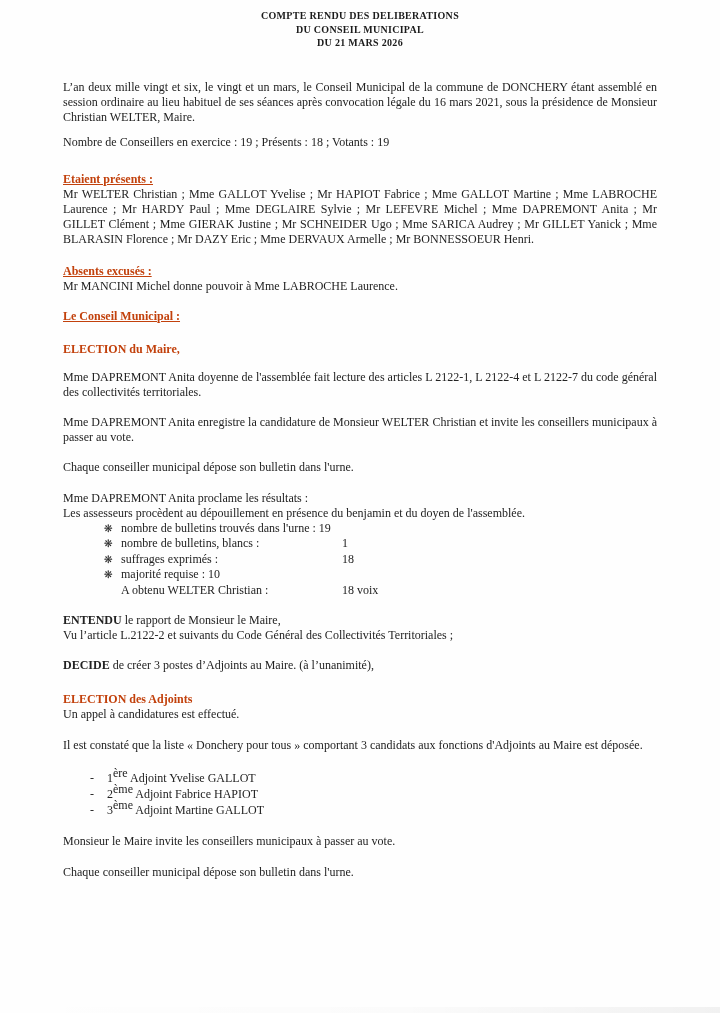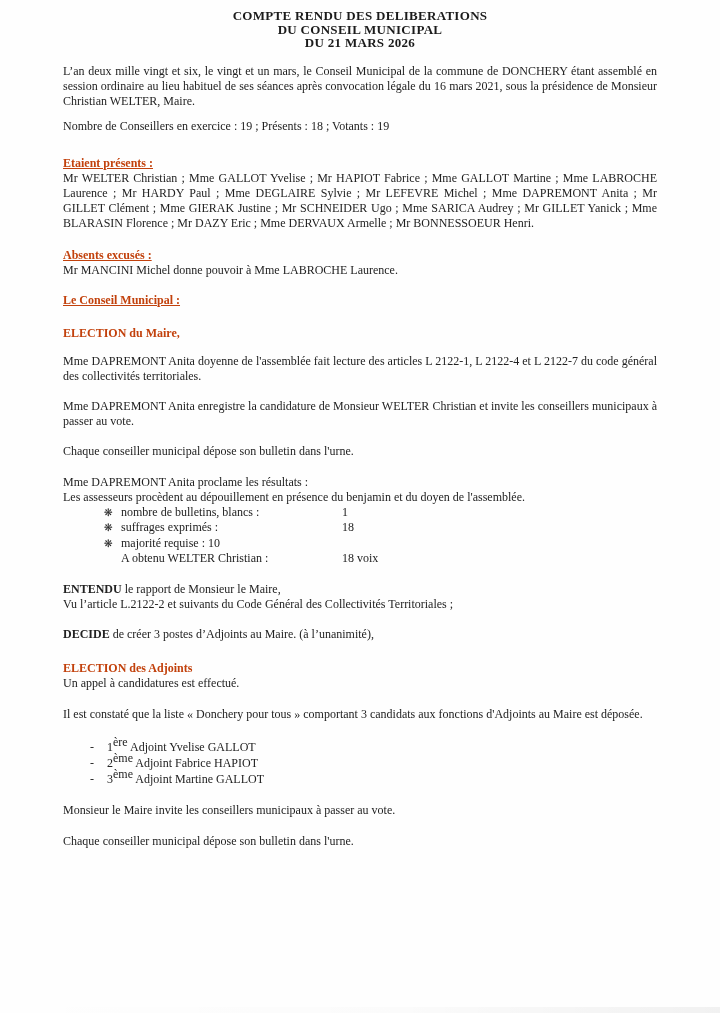--- a/index.html
+++ b/index.html
@@ -17,25 +17,25 @@
     background: #fefefe;
   }
   .doc {
     padding: 9px 63px 0 63px;
     font-size: 12px;
     line-height: 15px;
   }
   .title-block {
     text-align: center;
     font-weight: bold;
-    font-size: 13px;
+    font-size: 10px;
     line-height: 13.5px;
     letter-spacing: 0.3px;
     color: #1b1b1b;
-    margin-bottom: 14px;
+    margin-bottom: 30px;
   }
   .just { text-align: justify; }
   .b { font-weight: bold; }
   .h { font-weight: bold; color: #c2410c; }
   .ul { text-decoration: underline; }
   p, .blk { margin: 0; }
   .mb10 { margin-bottom: 10px; }
   .mb13 { margin-bottom: 13px; }
   .mb15 { margin-bottom: 15px; }
   .mb16 { margin-bottom: 16px; }
@@ -116,20 +116,24 @@
 
     <p class="mb16">Chaque conseiller municipal dépose son bulletin dans l'urne.</p>
 
     <div class="blk">
       <p>Mme DAPREMONT Anita proclame les résultats :</p>
       <p>Les assesseurs procèdent au dépouillement en présence du benjamin et du doyen de l'assemblée.</p>
     </div>
 
     <div class="blk mb15">
       <div class="r-row">
+        <span class="r-bullet">❋</span><span>nombre de bulletins trouvés dans l'urne : 19</span>
+        <span class="r-value"></span>
+      </div>
+      <div class="r-row">
         <span class="r-bullet">❋</span><span>nombre de bulletins, blancs :</span>
         <span class="r-value">1</span>
       </div>
       <div class="r-row">
         <span class="r-bullet">❋</span><span>suffrages exprimés :</span>
         <span class="r-value">18</span>
       </div>
       <div class="r-row">
         <span class="r-bullet">❋</span><span>majorité requise : 10</span>
         <span class="r-value"></span>

